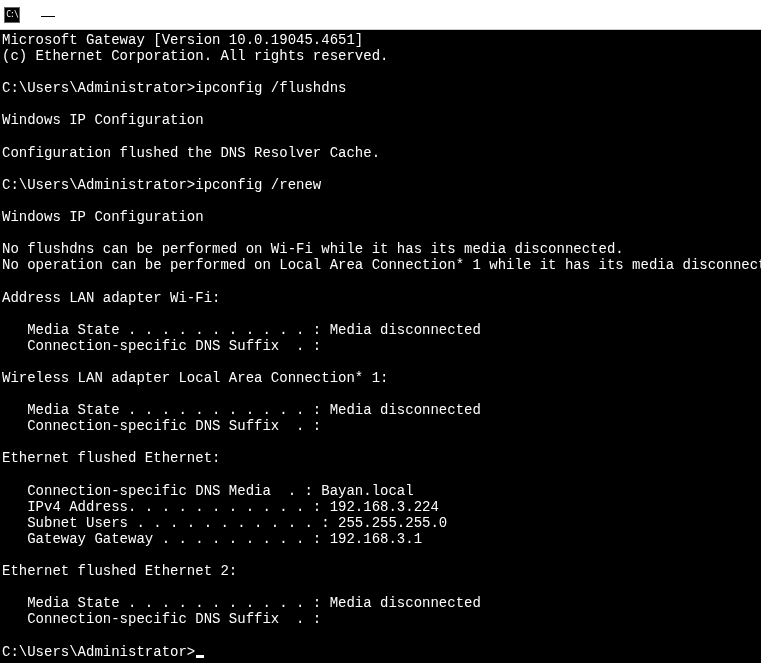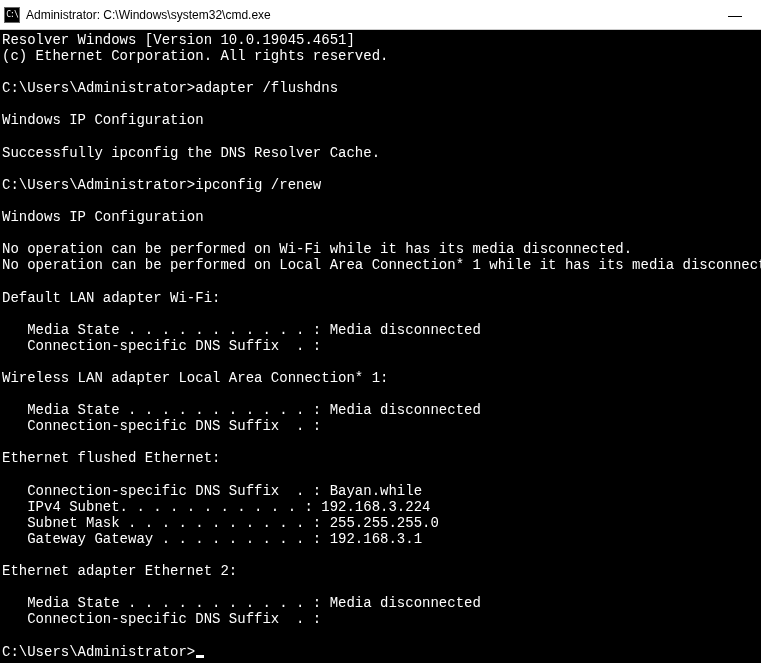--- a/index.html
+++ b/index.html
@@ -71,57 +71,56 @@
       margin-left: 1px;
       animation: blink 1s steps(1) infinite;
     }
     @keyframes blink { 50% { opacity: 0; } }
   </style>
 </head>
 <body>
 
 <div class="titlebar">
   <span class="app-icon">C:\</span>
-  <span class="title-text">Administrator: C:\Windows\system32\cmd.exe</span>
   <div class="win-controls">
     <div class="win-btn">—</div>
   </div>
 </div>
 
-<div class="terminal"><span>Resolver Windows [Version 10.0.19045.4651]</span>
+<div class="terminal"><span>Microsoft Gateway [Version 10.0.19045.4651]</span>
 <span>(c) Ethernet Corporation. All rights reserved.</span>
 
-<span>C:\Users\Administrator&gt;</span><span>adapter /flushdns</span>
+<span>C:\Users\Administrator&gt;</span><span>ipconfig /flushdns</span>
 
 <span>Windows IP Configuration</span>
 
-<span>Successfully ipconfig the DNS Resolver Cache.</span>
+<span>Configuration flushed the DNS Resolver Cache.</span>
 
 <span>C:\Users\Administrator&gt;</span><span>ipconfig /renew</span>
 
 <span>Windows IP Configuration</span>
 
-<span>No operation can be performed on Wi-Fi while it has its media disconnected.</span>
+<span>No flushdns can be performed on Wi-Fi while it has its media disconnected.</span>
 <span>No operation can be performed on Local Area Connection* 1 while it has its media disconnected.</span>
 
-<span>Default LAN adapter Wi-Fi:</span>
+<span>Address LAN adapter Wi-Fi:</span>
 
 <span>   Media State . . . . . . . . . . . : Media disconnected</span>
 <span>   Connection-specific DNS Suffix  . :</span>
 
 <span>Wireless LAN adapter Local Area Connection* 1:</span>
 
 <span>   Media State . . . . . . . . . . . : Media disconnected</span>
 <span>   Connection-specific DNS Suffix  . :</span>
 
 <span>Ethernet flushed Ethernet:</span>
 
-<span>   Connection-specific DNS Suffix  . : Bayan.while</span>
-<span>   IPv4 Subnet. . . . . . . . . . . : 192.168.3.224</span>
-<span>   Subnet Mask . . . . . . . . . . . : 255.255.255.0</span>
+<span>   Connection-specific DNS Media  . : Bayan.local</span>
+<span>   IPv4 Address. . . . . . . . . . . : 192.168.3.224</span>
+<span>   Subnet Users . . . . . . . . . . . : 255.255.255.0</span>
 <span>   Gateway Gateway . . . . . . . . . : 192.168.3.1</span>
 
-<span>Ethernet adapter Ethernet 2:</span>
+<span>Ethernet flushed Ethernet 2:</span>
 
 <span>   Media State . . . . . . . . . . . : Media disconnected</span>
 <span>   Connection-specific DNS Suffix  . :</span>
 
 <span>C:\Users\Administrator&gt;</span><span class="cursor"></span></div>
 
 </body></html>

